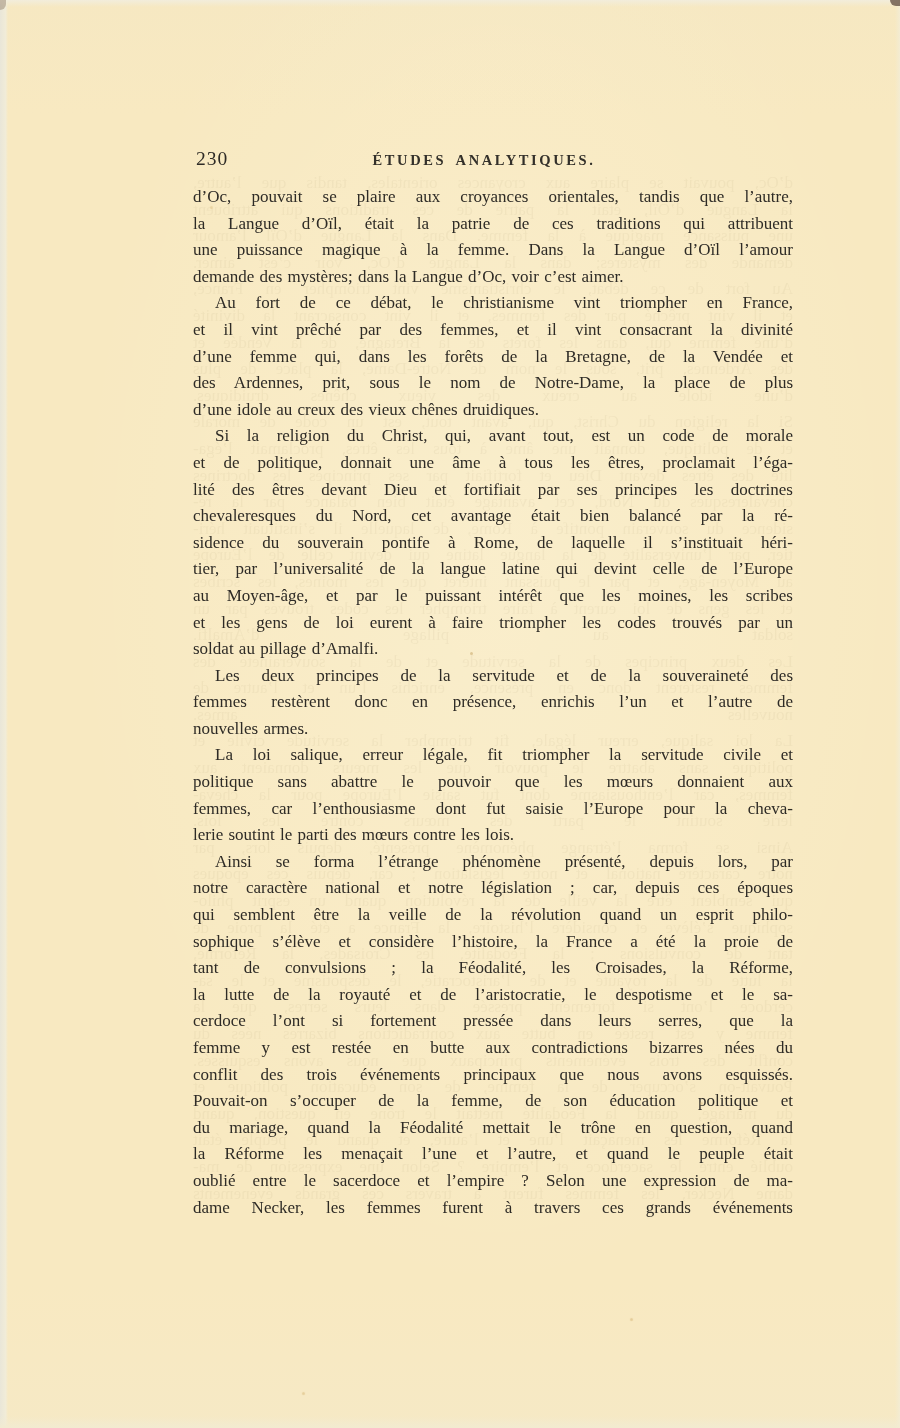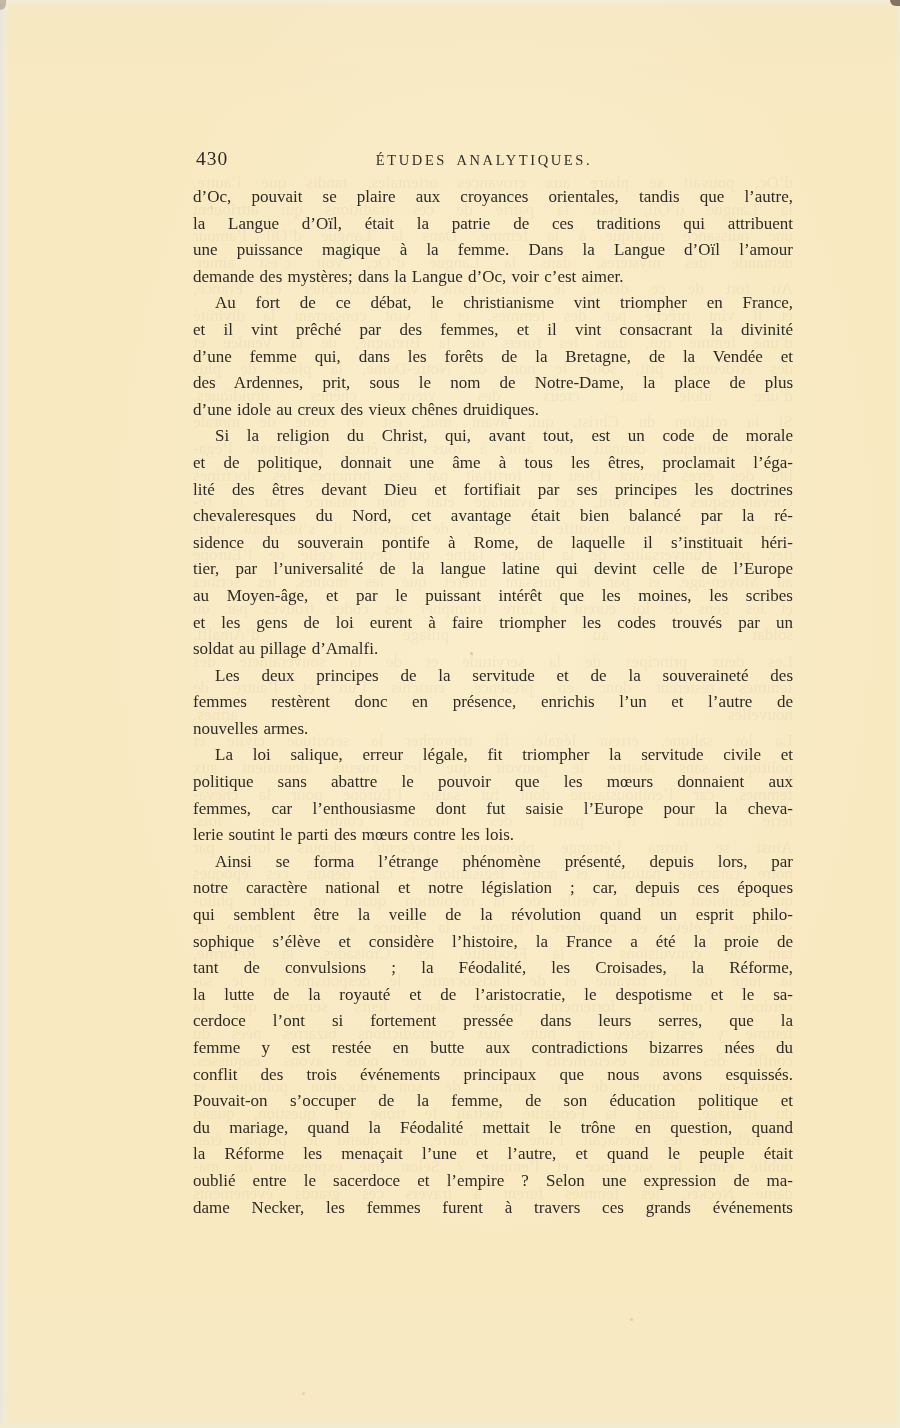--- a/index.html
+++ b/index.html
@@ -39,21 +39,21 @@
   .running-header {
     position:absolute; left:193px; top:148px; width:600px; height:30px;
   }
   .page-number {
     position:absolute; left:3px; top:0;
     font-size:19.5px; color:#2e2b26; letter-spacing:1px;
   }
   .header-title {
     position:absolute; left:0; right:18px; top:4px;
     text-align:center;
-    font-size:14.5px; font-weight:normal; color:#33302a;
+    font-size:14.5px; font-weight:bold; color:#33302a;
     letter-spacing:2.6px; word-spacing:4px;
   }
 
   
   .page-text {
     position:absolute; left:193px; top:184px; width:600px;
     color:#2e2b26;
   }
   .page-text .line {
     font-size:17px; line-height:26.6px; height:26.6px;
@@ -116,21 +116,21 @@
       <div class="line">femme y est restée en butte aux contradictions bizarres nées du</div>
       <div class="line">conflit des trois événements principaux que nous avons esquissés.</div>
       <div class="line">Pouvait-on s’occuper de la femme, de son éducation politique et</div>
       <div class="line">du mariage, quand la Féodalité mettait le trône en question, quand</div>
       <div class="line">la Réforme les menaçait l’une et l’autre, et quand le peuple était</div>
       <div class="line">oublié entre le sacerdoce et l’empire ? Selon une expression de ma-</div>
       <div class="line">dame Necker, les femmes furent à travers ces grands événements</div>
     </div>
 
   <div class="running-header">
-    <span class="page-number">430</span>
+    <span class="page-number">230</span>
     <span class="header-title">ÉTUDES ANALYTIQUES.</span>
   </div>
 
   <div class="page-text" id="page-text">
       <div class="line">d’Oc, pouvait se plaire aux croyances orientales, tandis que l’autre,</div>
       <div class="line">la Langue d’Oïl, était la patrie de ces traditions qui attribuent</div>
       <div class="line">une puissance magique à la femme. Dans la Langue d’Oïl l’amour</div>
       <div class="line para-last">demande des mystères; dans la Langue d’Oc, voir c’est aimer.</div>
       <div class="line para-first">Au fort de ce débat, le christianisme vint triompher en France,</div>
       <div class="line">et il vint prêché par des femmes, et il vint consacrant la divinité</div>

